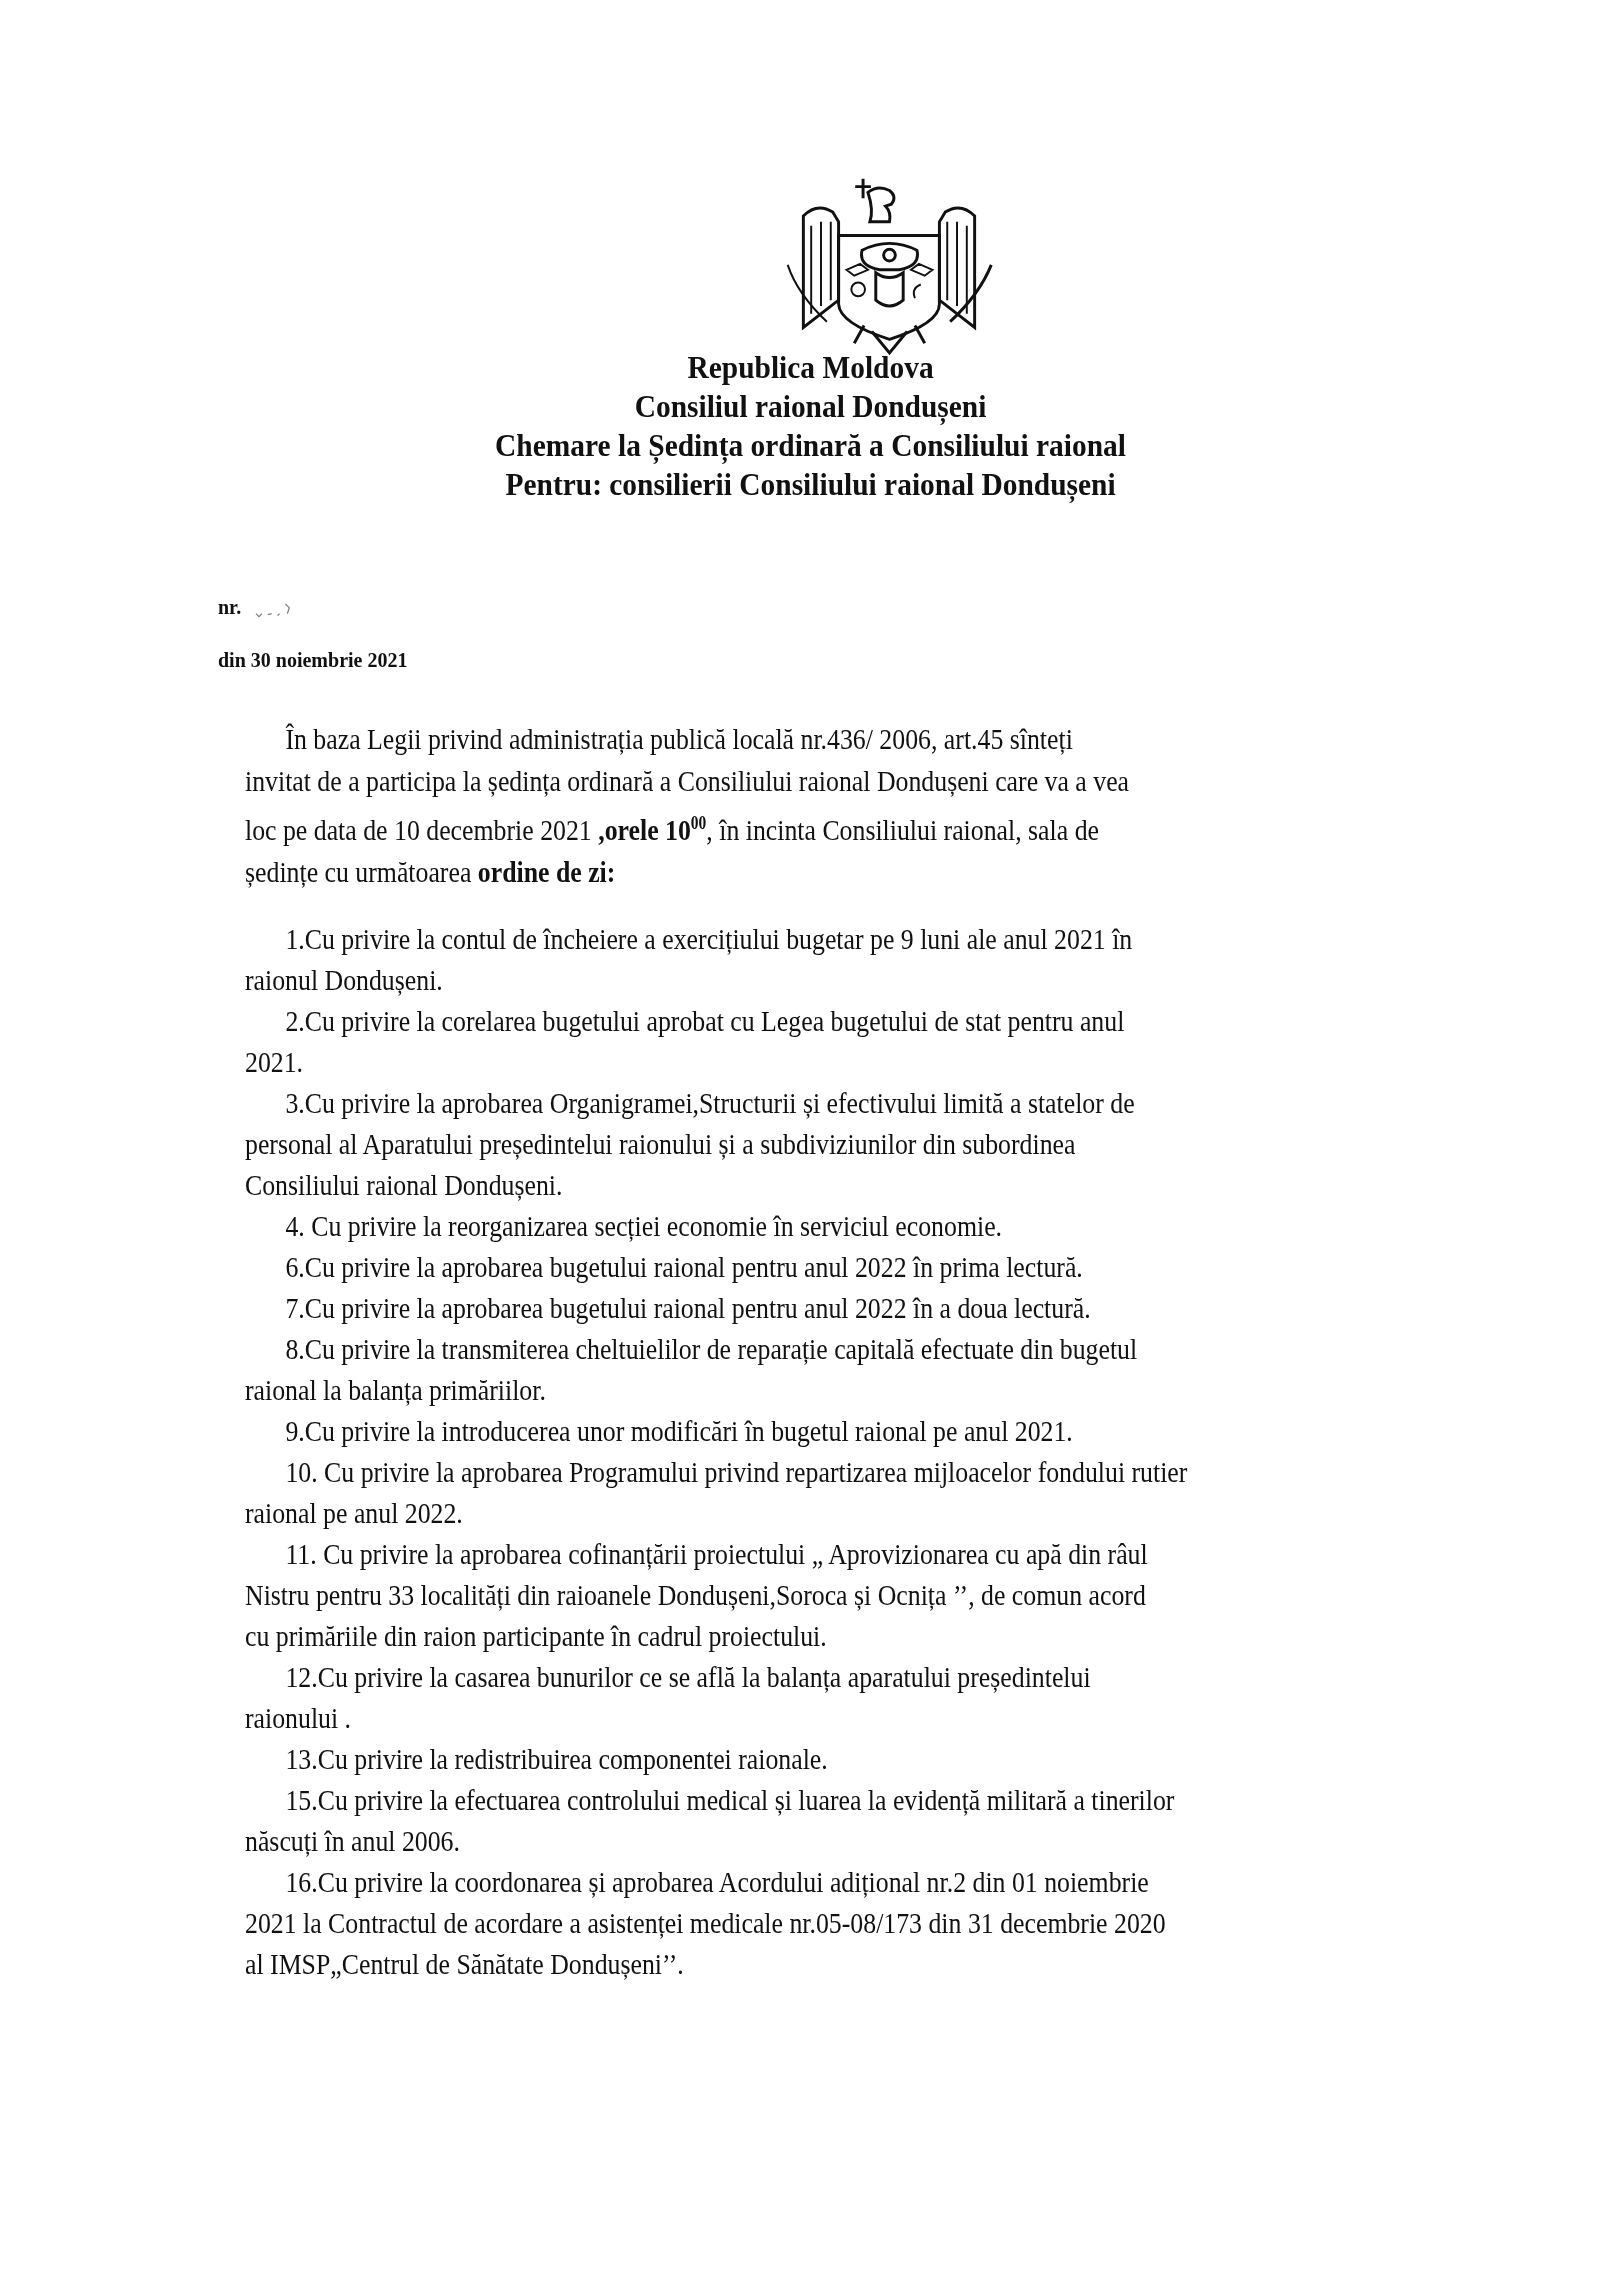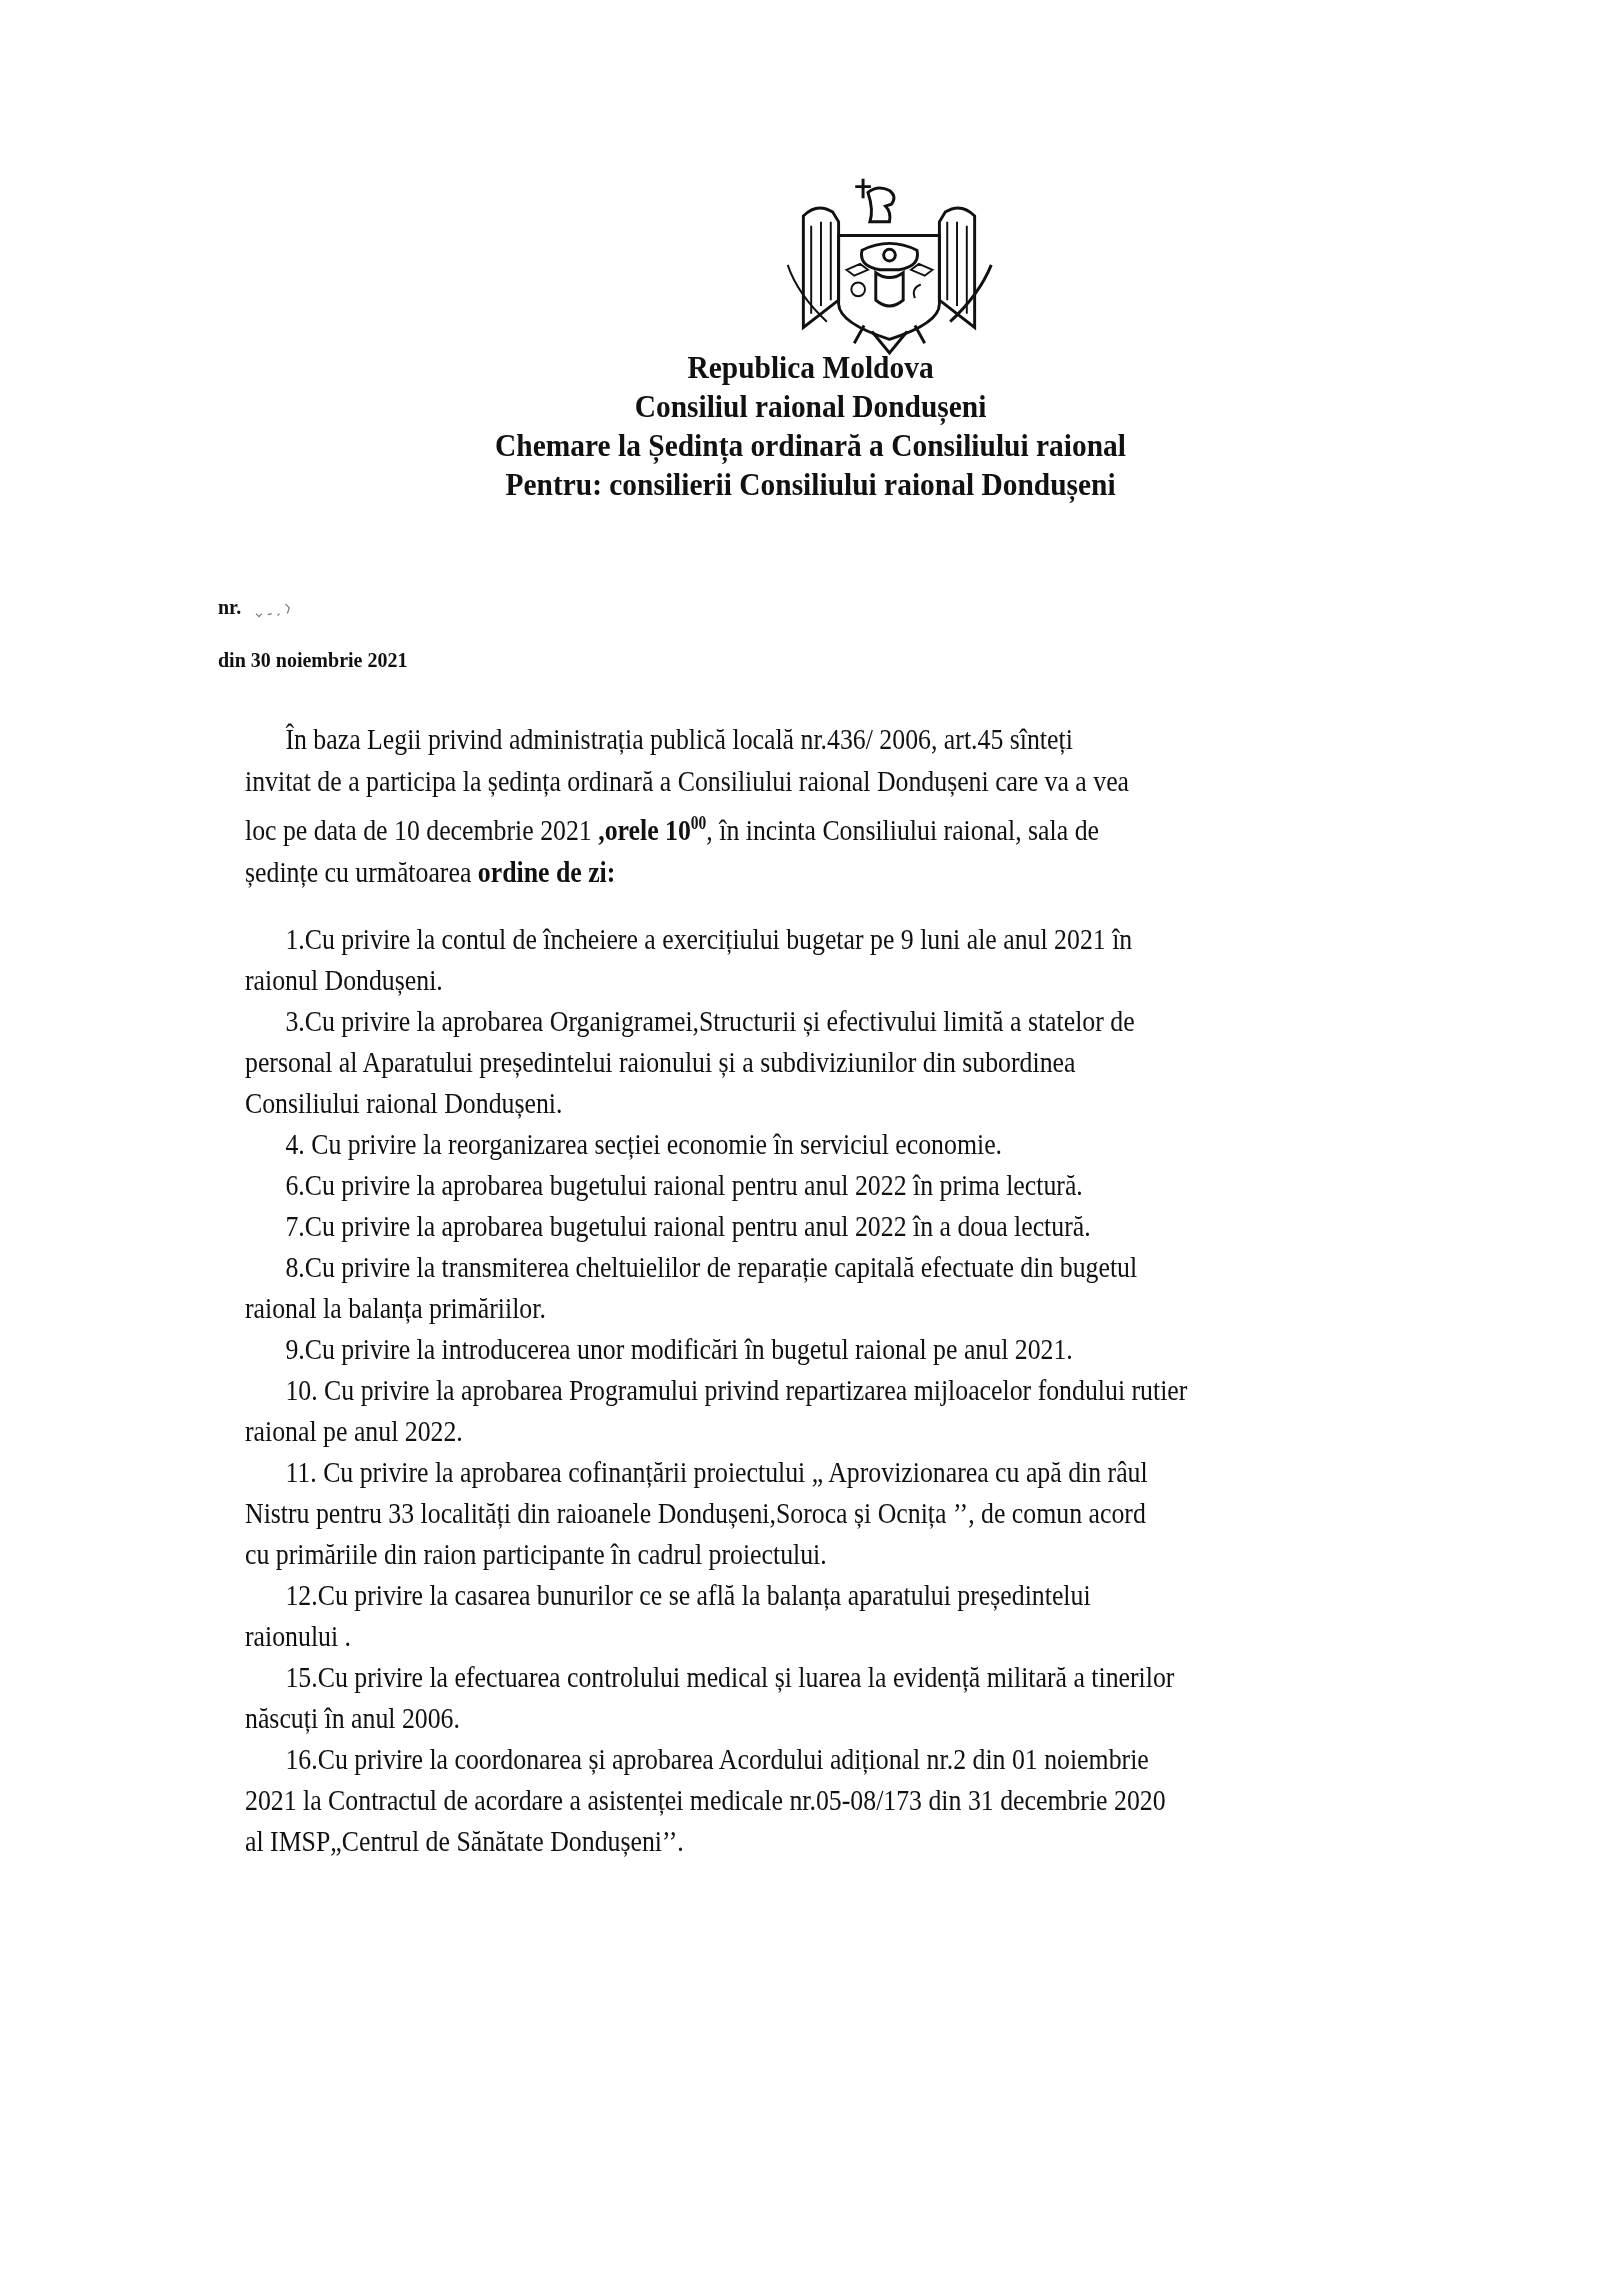--- a/index.html
+++ b/index.html
@@ -78,20 +78,24 @@
     <span>ședințe cu următoarea  </span><b>ordine de zi:</b>
   </div>
 </div>
 
 <div class="agenda" id="agenda">
     <div>
       <div class="item-line first">1.Cu privire la contul de încheiere a exercițiului bugetar pe  9 luni ale anul 2021 în</div>
       <div class="item-line">raionul Dondușeni.</div>
     </div>
     <div>
+      <div class="item-line first">2.Cu privire la corelarea bugetului aprobat cu Legea bugetului de stat pentru anul</div>
+      <div class="item-line">2021.</div>
+    </div>
+    <div>
       <div class="item-line first">3.Cu privire la aprobarea  Organigramei,Structurii și efectivului limită a statelor de</div>
       <div class="item-line">personal al Aparatului președintelui raionului și a subdiviziunilor din subordinea</div>
       <div class="item-line">Consiliului raional Dondușeni.</div>
     </div>
     <div>
       <div class="item-line first">4. Cu privire la reorganizarea secției economie în serviciul economie.</div>
     </div>
     <div>
       <div class="item-line first">6.Cu privire la aprobarea bugetului raional pentru anul 2022 în prima lectură.</div>
     </div>
@@ -112,20 +116,23 @@
     <div>
       <div class="item-line first">11. Cu privire la aprobarea cofinanțării proiectului „ Aprovizionarea cu apă din râul</div>
       <div class="item-line">Nistru pentru 33 localități din raioanele Dondușeni,Soroca și Ocnița ’’, de comun acord</div>
       <div class="item-line">cu primăriile din raion participante în cadrul proiectului.</div>
     </div>
     <div>
       <div class="item-line first">12.Cu privire la casarea bunurilor ce se află la balanța aparatului președintelui</div>
       <div class="item-line">raionului .</div>
     </div>
     <div>
+      <div class="item-line first">13.Cu privire la redistribuirea componentei raionale.</div>
+    </div>
+    <div>
       <div class="item-line first">15.Cu privire la efectuarea controlului medical și luarea la evidență militară a tinerilor</div>
       <div class="item-line">născuți în anul 2006.</div>
     </div>
     <div>
       <div class="item-line first">16.Cu privire la coordonarea și aprobarea Acordului adițional nr.2 din 01 noiembrie</div>
       <div class="item-line">2021 la Contractul de acordare a asistenței medicale nr.05-08/173 din 31 decembrie 2020</div>
       <div class="item-line">al  IMSP„Centrul  de Sănătate Dondușeni’’.</div>
     </div>
   </div>
 

